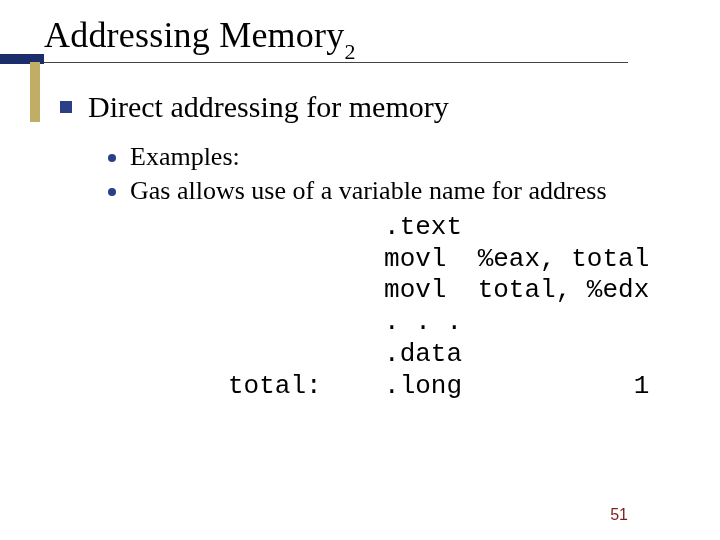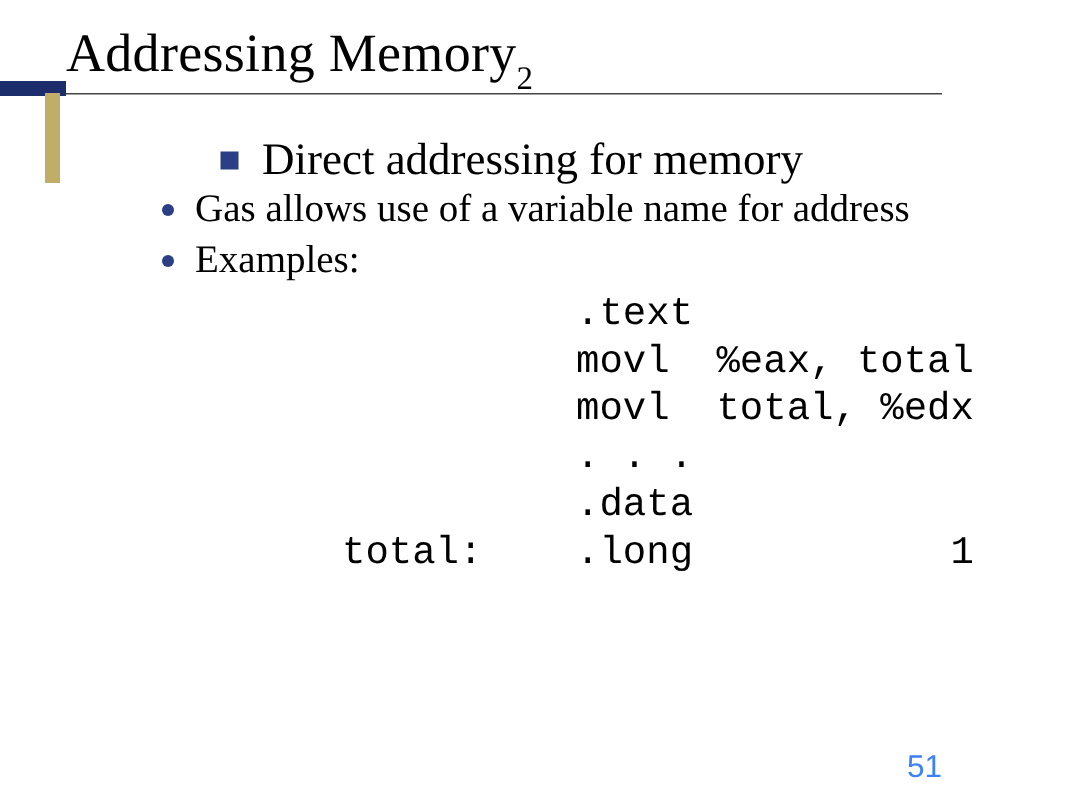--- a/index.html
+++ b/index.html
@@ -63,21 +63,21 @@
   }
   .body {
     position: absolute;
     left: 60px;
     top: 90px;
     right: 30px;
   }
   .lvl1 {
     display: flex;
     align-items: flex-start;
-    justify-content: center;
+    margin-bottom: 18px;
   }
   .sq-bullet {
     width: 12px;
     height: 12px;
     background: #2a3f86;
     margin-top: 11px;
     margin-right: 16px;
     flex: 0 0 auto;
   }
   .lvl1-text {
@@ -109,22 +109,22 @@
     line-height: 1.22;
     white-space: pre;
     margin-top: 6px;
     margin-left: 120px;
   }
   .page-num {
     position: absolute;
     right: 24px;
     bottom: 16px;
     font-family: Arial, Helvetica, sans-serif;
-    font-size: 21px;
-    color: #3b82f6;
+    font-size: 16px;
+    color: #7f1d1d;
   }
 </style>
 </head>
 <body>
 
 <div class="slide">
 
   <div class="ornament-h"></div>
   <div class="ornament-v"></div>
 
@@ -138,25 +138,25 @@
   <div class="body">
 
     <div class="lvl1">
       <div class="sq-bullet"></div>
       <div class="lvl1-text">Direct addressing for memory</div>
     </div>
 
     <div class="lvl2-block">
       <div class="lvl2">
         <div class="dot-bullet"></div>
-        <div class="lvl2-text">Gas allows use of a variable name for address</div>
+        <div class="lvl2-text">Examples:</div>
       </div>
       <div class="lvl2">
         <div class="dot-bullet"></div>
-        <div class="lvl2-text">Examples:</div>
+        <div class="lvl2-text">Gas allows use of a variable name for address</div>
       </div>
 
       <div class="code">          .text
           movl  %eax, total
           movl  total, %edx
           . . .
           .data
 total:    .long           1</div>
     </div>
 

